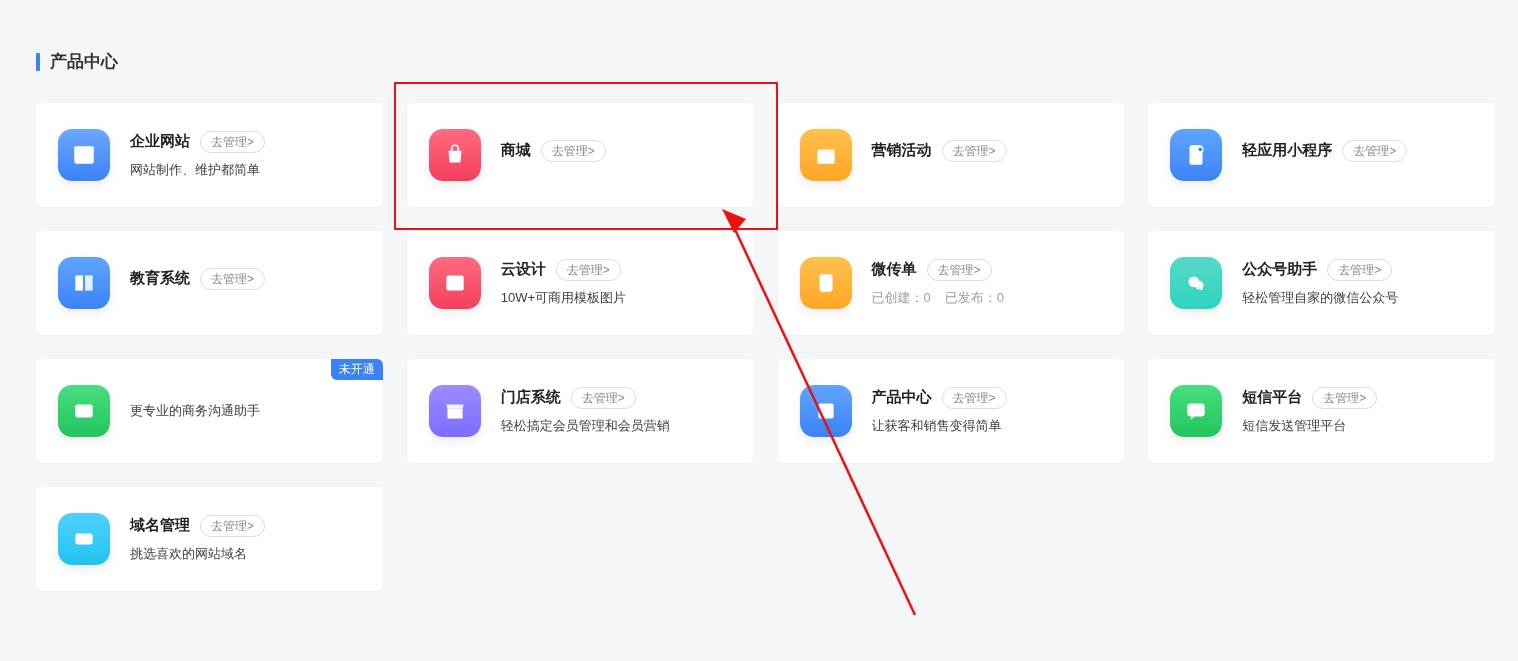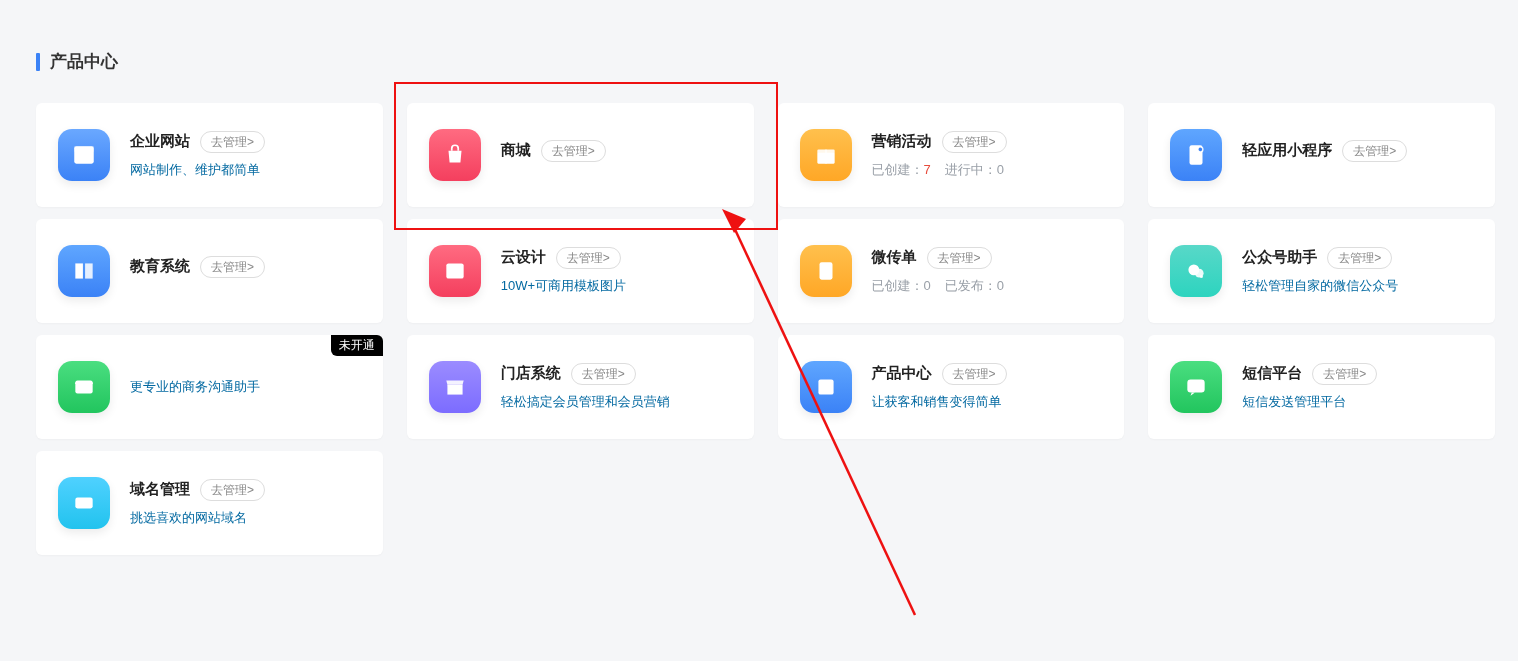--- a/index.html
+++ b/index.html
@@ -26,21 +26,21 @@
     content: "";
     width: 4px;
     height: 18px;
     background: #3b82f6;
     margin-right: 10px;
     border-radius: 1px;
   }
   .grid {
     display: grid;
     grid-template-columns: repeat(4, 1fr);
-    gap: 12px 24px;
+    gap: 24px 24px;
   }
   .card {
     background: #fff;
     border-radius: 6px;
     padding: 24px 22px;
     display: flex;
     align-items: center;
     min-height: 104px;
     position: relative;
     box-shadow: 0 1px 2px rgba(0,0,0,0.03);
@@ -76,38 +76,38 @@
     border: 1px solid #ddd;
     border-radius: 999px;
     padding: 2px 10px;
     background: #fff;
     cursor: pointer;
     white-space: nowrap;
     line-height: 1.4;
   }
   .card .desc {
     font-size: 13px;
-    color: #0369a1;
+    color: #404040;
     white-space: nowrap;
     overflow: hidden;
     text-overflow: ellipsis;
   }
   .card .stats {
     font-size: 13px;
     color: #9aa0a8;
     display: flex;
     gap: 14px;
   }
   .card .stats .counter { color: #9aa0a8; }
   .card .stats .red { color: #e74c3c; font-weight: 500; }
   .corner-badge {
     position: absolute;
     top: 0;
     right: 0;
-    background: #000000;
+    background: #3b82f6;
     color: #fff;
     font-size: 12px;
     padding: 2px 8px;
     border-top-right-radius: 6px;
     border-bottom-left-radius: 6px;
   }
   
   .annot-box {
     position: absolute;
     left: 394px;
@@ -184,24 +184,20 @@
             <rect x="4" y="10" width="16" height="10" rx="1"></rect>
             <rect x="4" y="7" width="16" height="4" rx="1" opacity=".9"></rect>
             <rect x="11" y="7" width="2" height="13" fill="#fff" opacity=".6"></rect>
           </svg>
       </div>
       <div class="body">
         <div class="title-row">
           <span class="title">营销活动</span>
           <button class="btn">去管理&gt;</button>
         </div>
-        <div class="stats">
-          <span class="counter"><span>已创建：</span><span class="red">7</span></span>
-          <span class="counter"><span>进行中：</span><span>0</span></span>
-        </div>
       </div>
     </div>
 
     <div class="card">
       <div class="icon-box c-bluel">
         <svg viewBox="0 0 24 24">
             <rect x="6" y="3" width="12" height="18" rx="2"></rect>
             <circle cx="16" cy="7" r="3" fill="#fff" opacity=".85"></circle>
             <path d="M14.5 6a1.5 1.5 0 103 1.5 1.5 1.5 0 10-3-1.5" fill="#3b82f6"></path>
           </svg>

